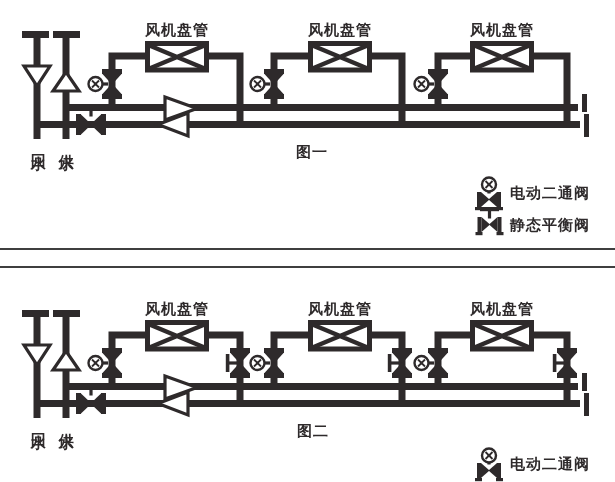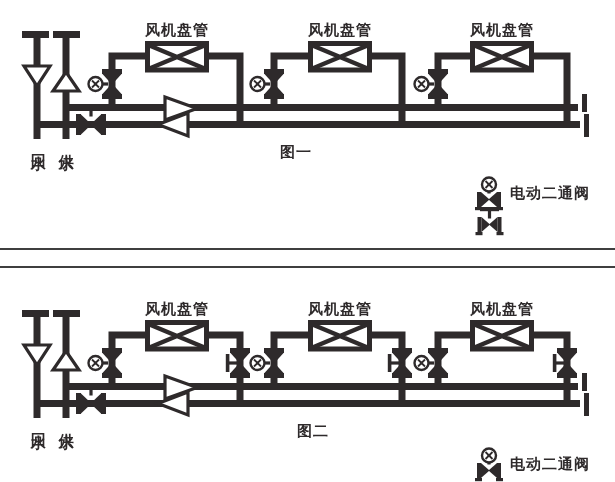--- a/index.html
+++ b/index.html
@@ -201,23 +201,24 @@
   </g>
 </svg>
 
 <span class="lbl center" style="left:177px;top:30px;">风机盘管</span>
 <span class="lbl center" style="left:340px;top:30px;">风机盘管</span>
 <span class="lbl center" style="left:502px;top:30px;">风机盘管</span>
 
 <span class="lbl vert" style="left:38px;top:142px;">回水</span>
 <span class="lbl vert" style="left:66px;top:142px;">供水</span>
 
-<span class="lbl center" style="left:296px;top:152px;">图一</span>
+<span class="lbl center" style="left:312px;top:152px;">图一</span>
 
 <span class="lbl vcenter" style="left:510px;top:193px;">电动二通阀</span>
+<span class="lbl vcenter" style="left:510px;top:225px;">静态平衡阀</span>
 
 <span class="lbl center" style="left:177px;top:309px;">风机盘管</span>
 <span class="lbl center" style="left:340px;top:309px;">风机盘管</span>
 <span class="lbl center" style="left:502px;top:309px;">风机盘管</span>
 
 <span class="lbl vert" style="left:38px;top:421px;">回水</span>
 <span class="lbl vert" style="left:66px;top:421px;">供水</span>
 
 <span class="lbl center" style="left:313px;top:431px;">图二</span>
 

